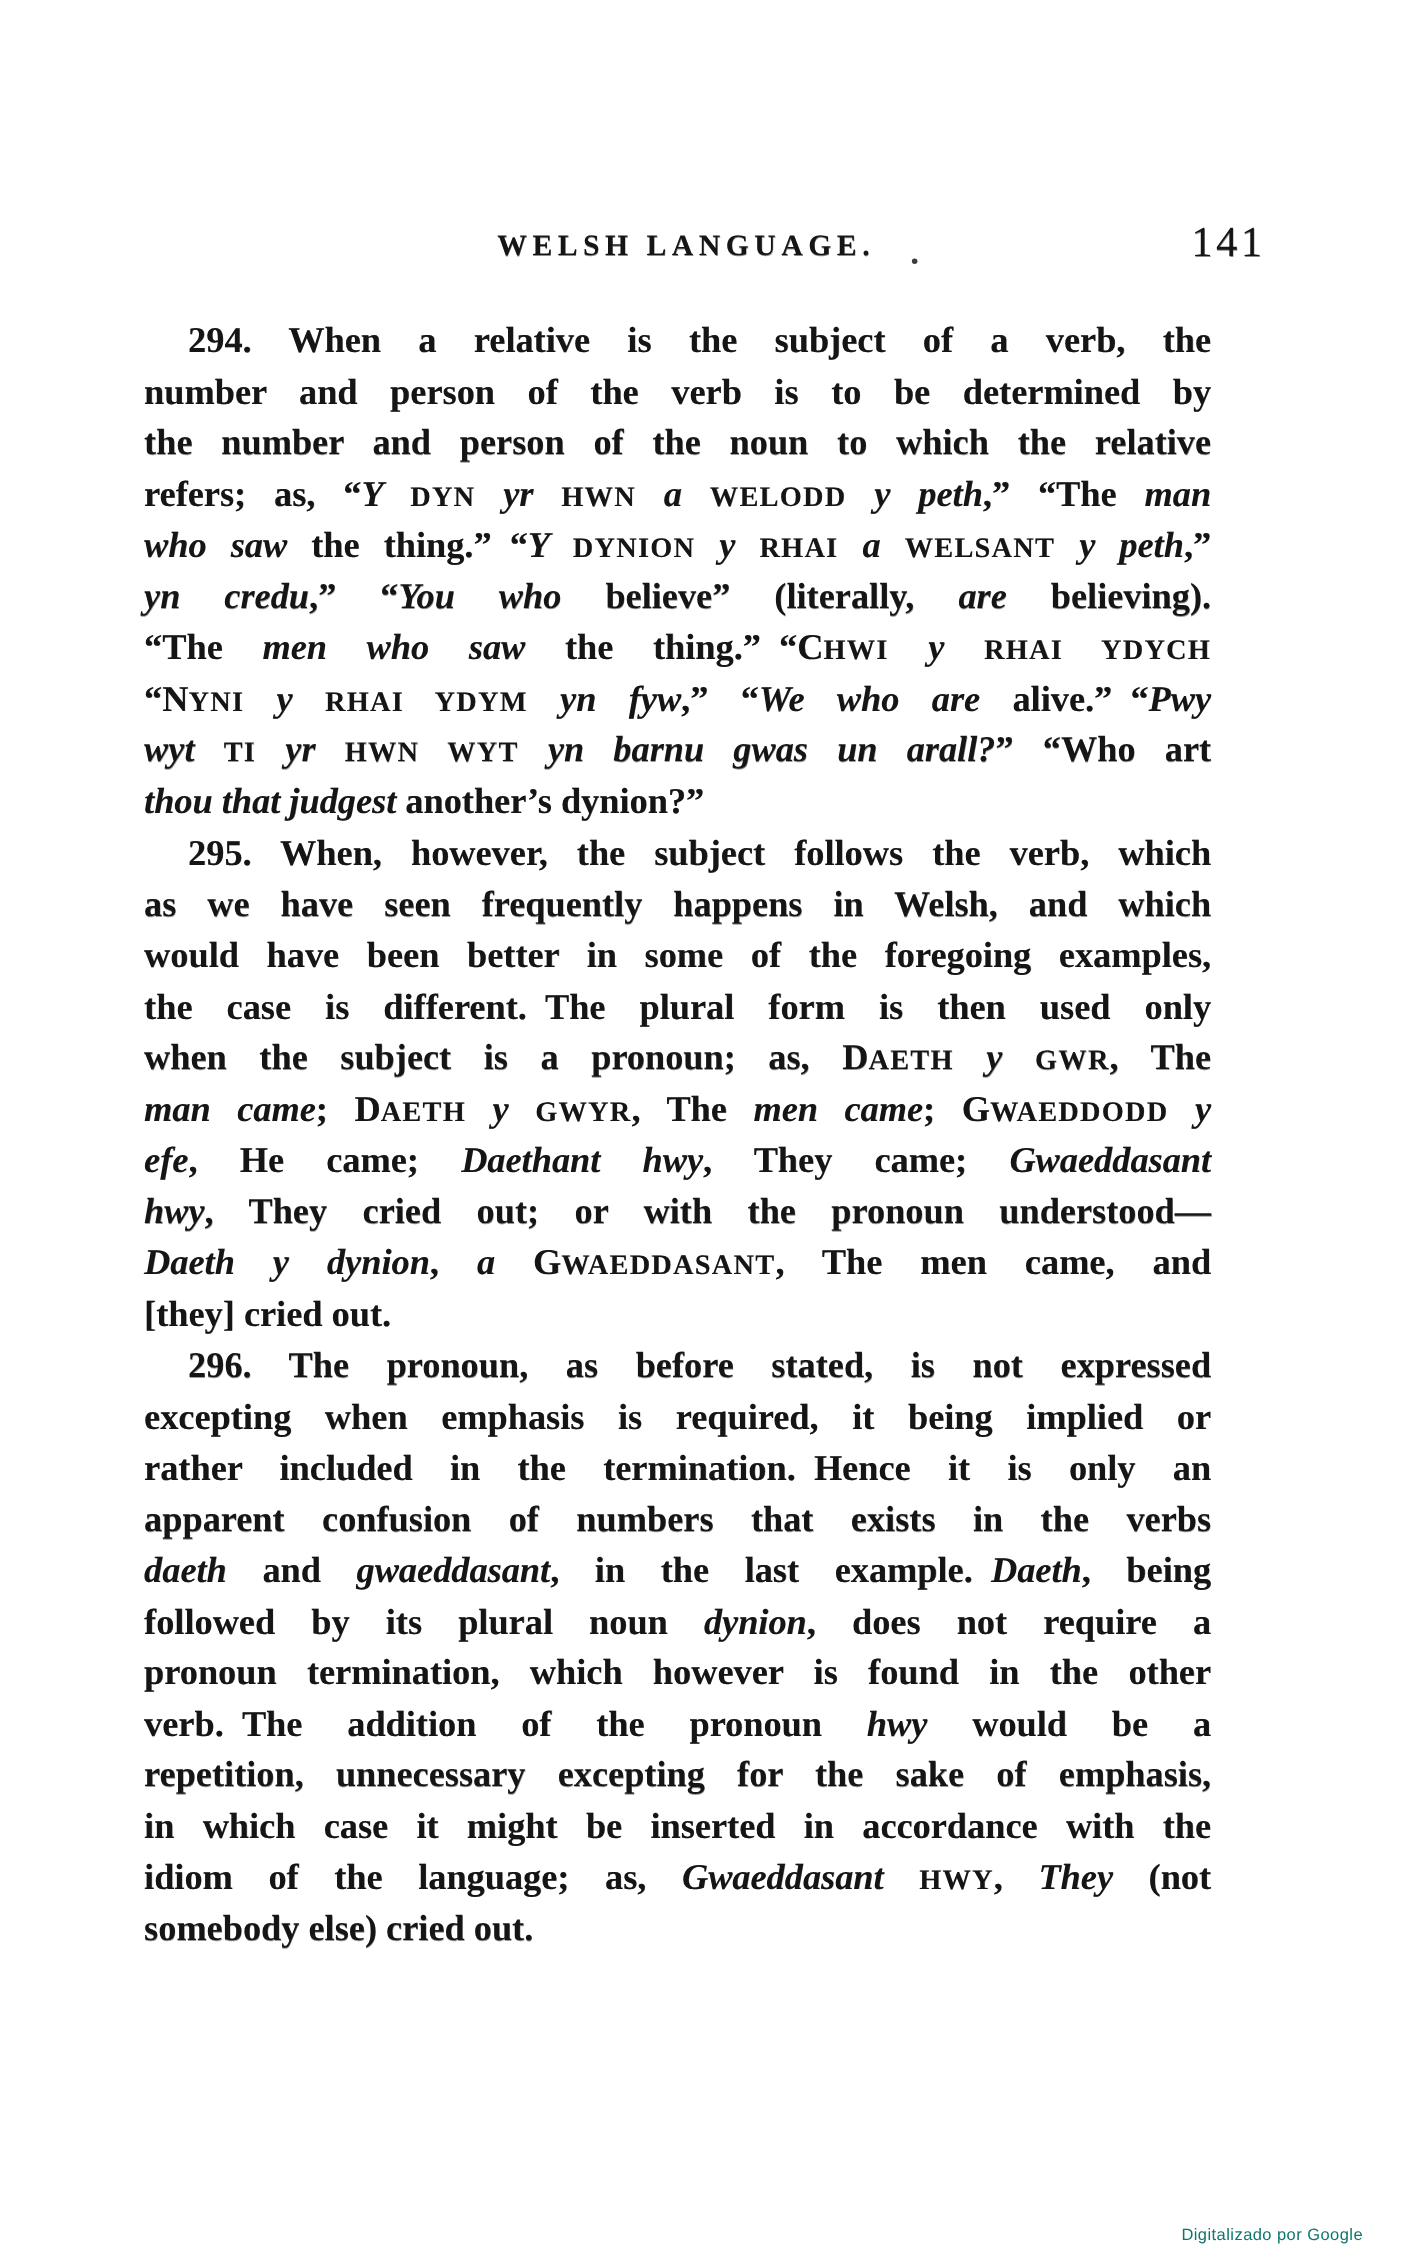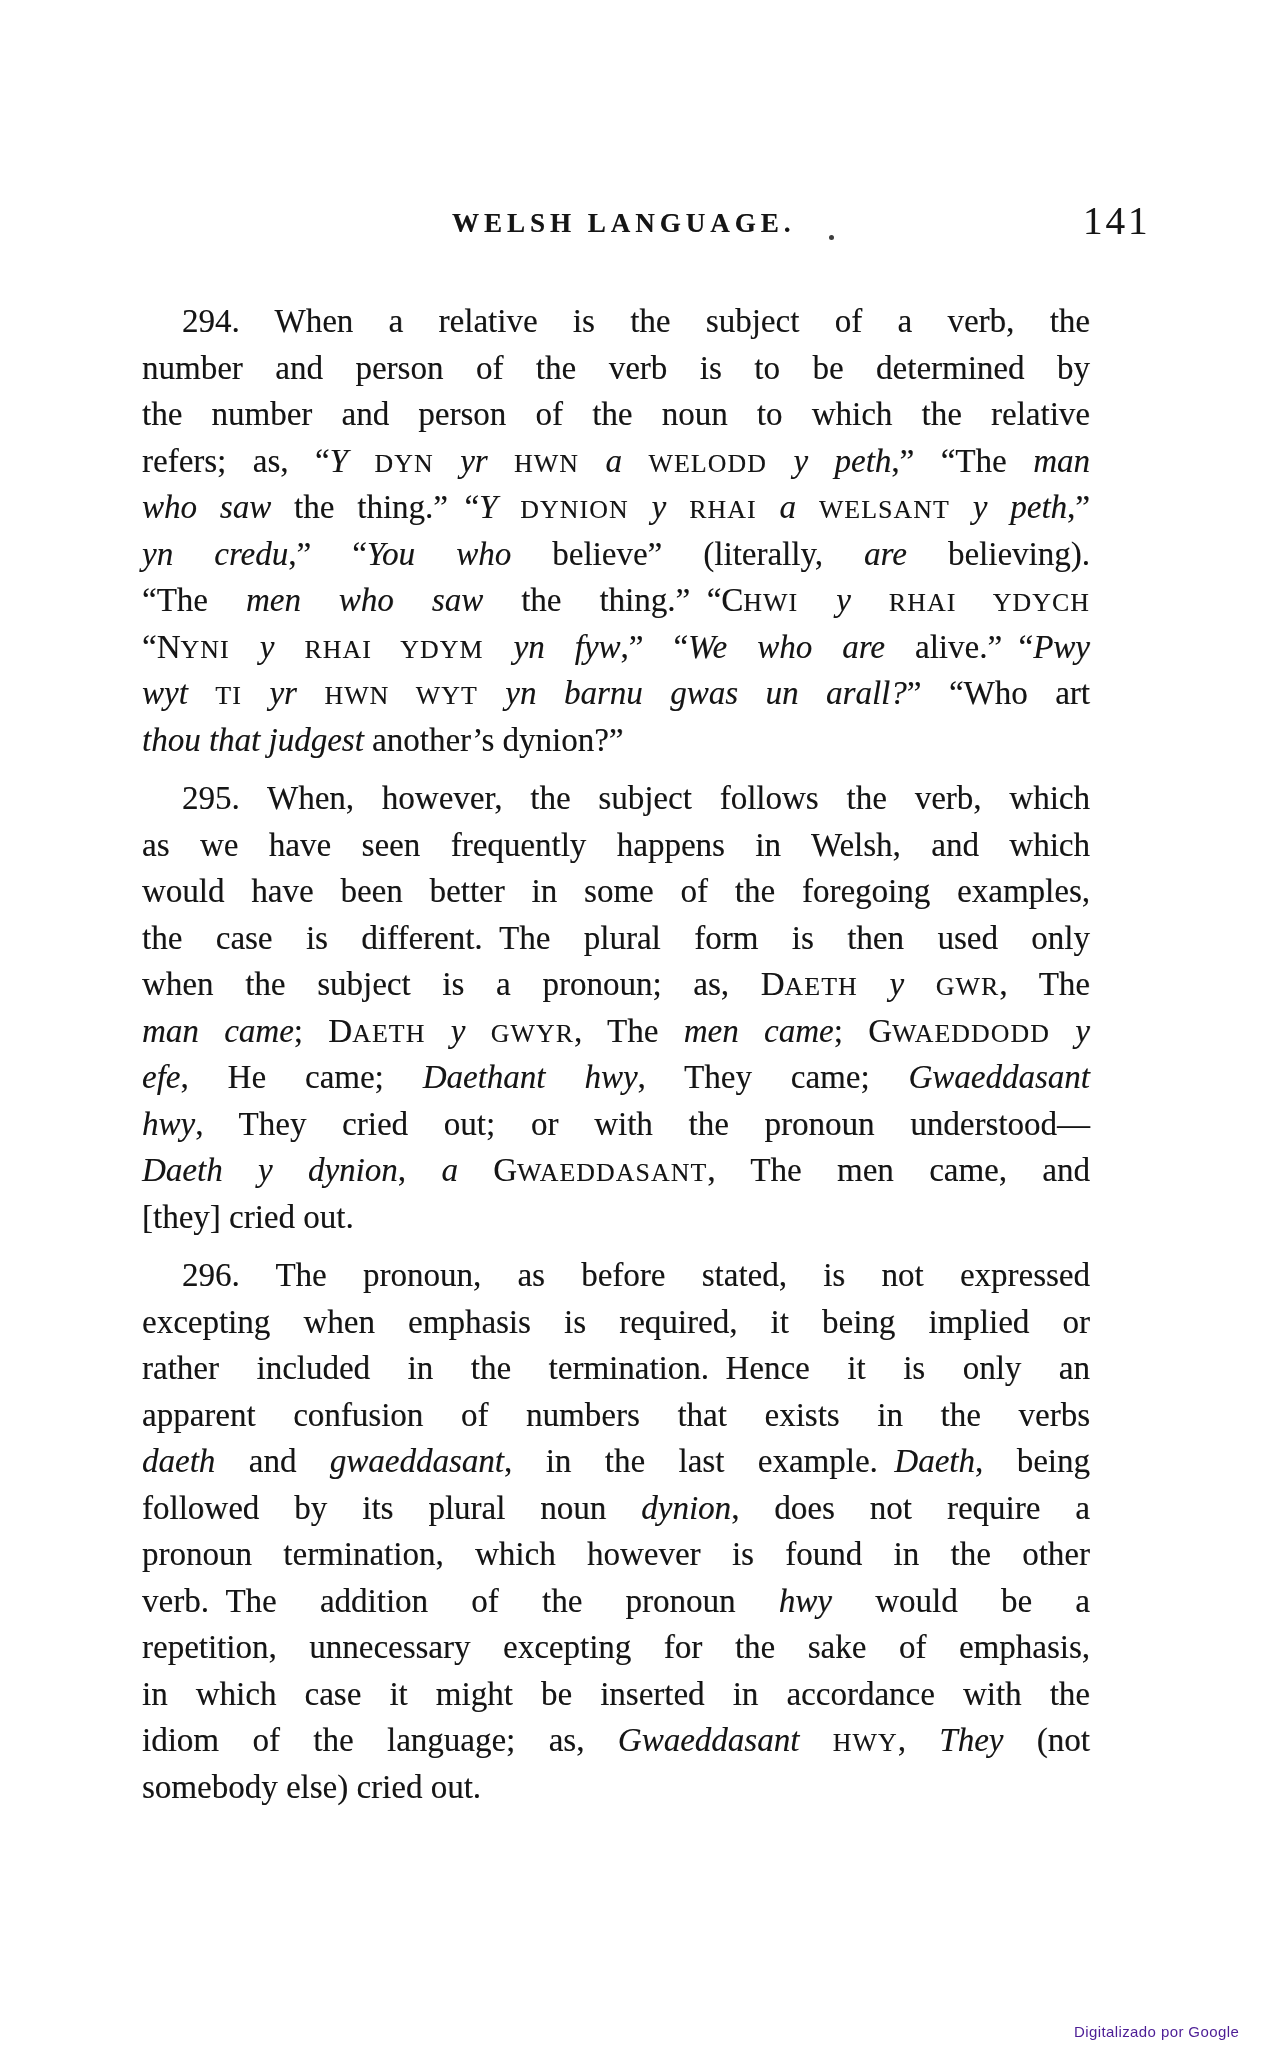--- a/index.html
+++ b/index.html
@@ -26,38 +26,38 @@
   .artifact-dot {
     position: absolute; left: 829px; top: 235px;
     width: 5px; height: 5px; border-radius: 50%;
     background: #3d3d3d;
   }
   .text-block {
     position: absolute; left: 130px; top: 286px; width: 972px;
     font-size: 33px; line-height: 46.5px;
     text-shadow: 0.3px 0.3px 0.6px rgba(0,0,0,0.4);
   }
-  .paragraph { margin: 12px; padding: 0; }
+  .paragraph { margin: 1px; padding: 0; font-weight: bold; }
   .line {
     text-align: justify;
     text-align-last: justify;
     white-space: normal;
     height: 46.5px;
     overflow: visible;
   }
   .line.first { text-indent: 40px; }
   .line.last { text-align-last: left; }
   .seg-i { font-style: italic; }
   .seg-s { font-size: 0.78em; letter-spacing: 0.045em; }
   .seg-c .cap { font-size: 1em; }
   .seg-c .rest { font-size: 0.78em; letter-spacing: 0.045em; }
   .watermark {
     position: absolute; left: 1074px; top: 2023px;
     font-family: "Liberation Sans", "DejaVu Sans", sans-serif;
-    font-size: 15px; color: #4c1d95; letter-spacing: 0.4px;
+    font-size: 15px; color: #0f766e; letter-spacing: 0.4px;
     white-space: nowrap;
   }
 </style>
 </head>
 <body>
 
 <div class="scan-page">
   <div class="header">
     <div class="running-title">WELSH LANGUAGE.</div>
     <div class="artifact-dot"></div>

